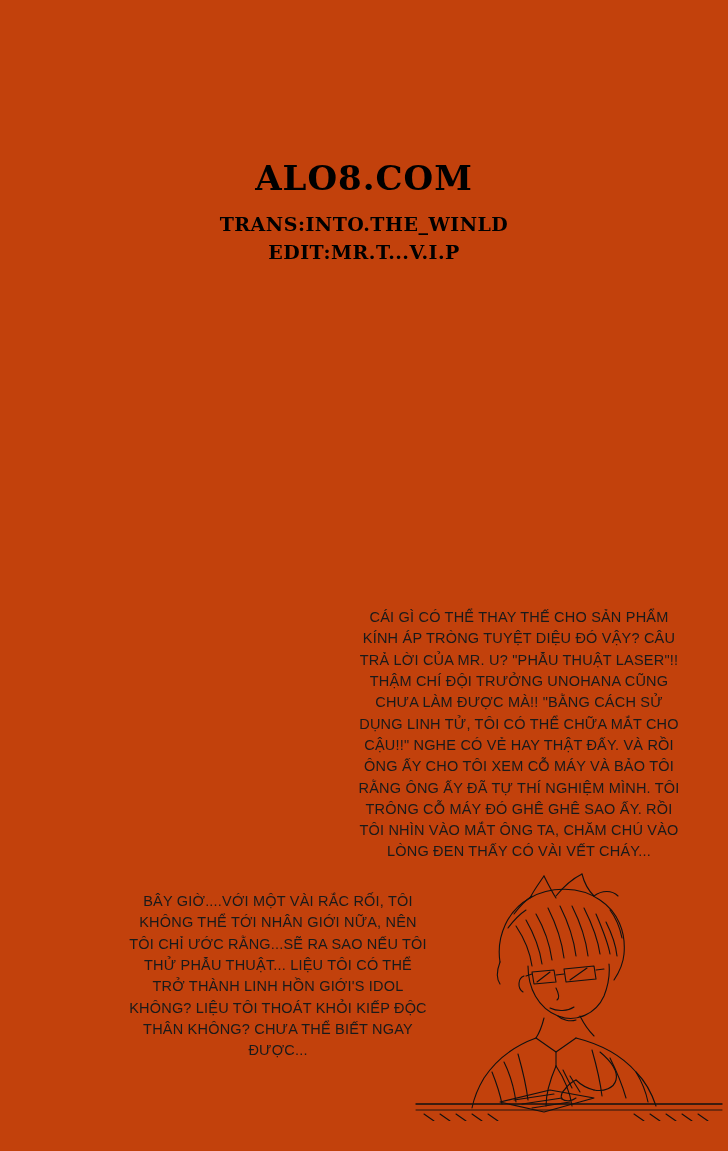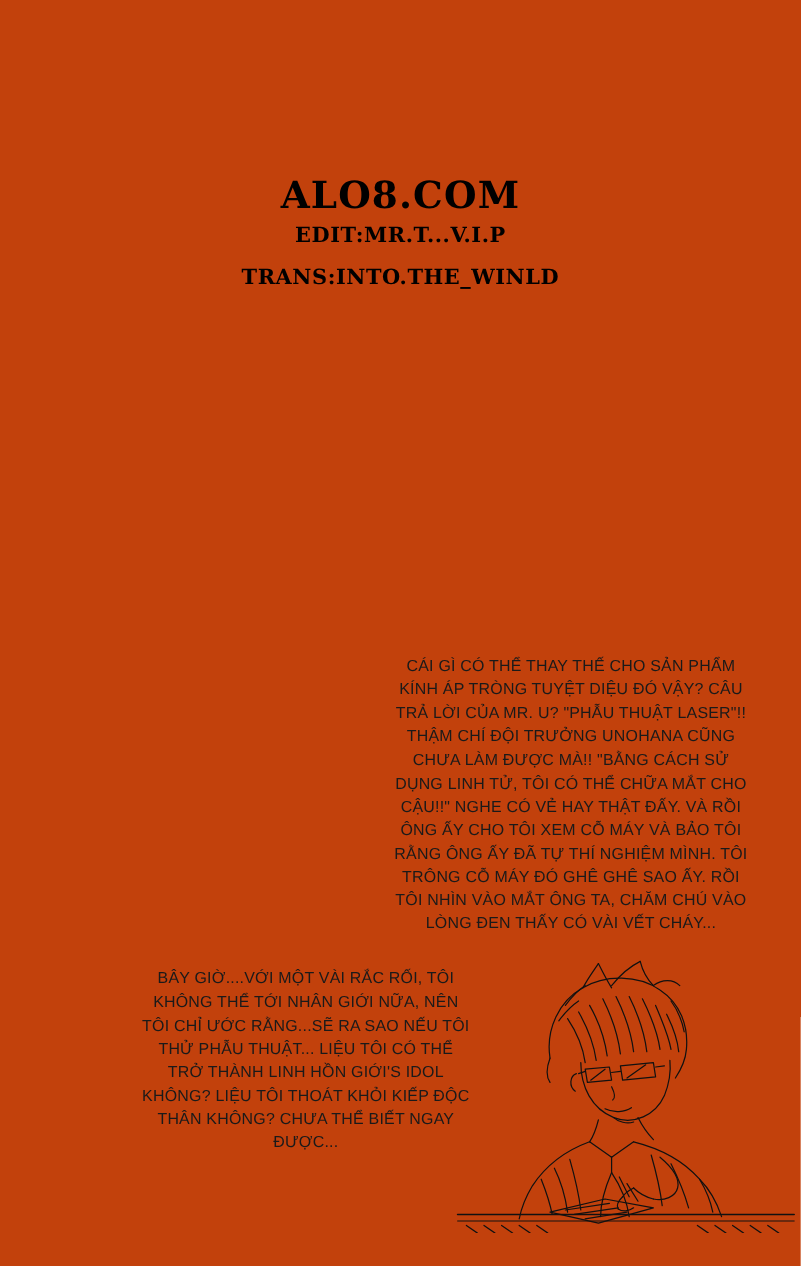--- a/index.html
+++ b/index.html
@@ -50,20 +50,21 @@
   .dialogue {
     position: absolute;
     font-family: "Liberation Sans", sans-serif;
     font-size: 14.5px;
     line-height: 1.47;
     letter-spacing: 0.2px;
     text-align: center;
     text-transform: uppercase;
     color: #1a1a1a;
     white-space: pre-line;
+    margin-top: 11px;
   }
   #dialogue-top {
     top: 596px;
     left: 352px;
     width: 334px;
   }
   #dialogue-faint {
     top: 820px;
     left: 352px;
     width: 334px;
@@ -104,22 +105,22 @@
     font-size: 33px;
   }
 </style>
 </head>
 <body>
 
 <div class="page">
 
   <div class="credits">
     <div class="site-title">ALO8.COM</div>
+    <div class="credit-line">TRANS:INTO.THE_WINLD</div>
     <div class="credit-line second">EDIT:MR.T...V.I.P</div>
-    <div class="credit-line">TRANS:INTO.THE_WINLD</div>
   </div>
 
   <div class="dialogue" id="dialogue-top">CÁI GÌ CÓ THỂ THAY THẾ CHO SẢN PHẨM KÍNH ÁP TRÒNG TUYỆT DIỆU ĐÓ VẬY? CÂU TRẢ LỜI CỦA MR. U? "PHẪU THUẬT LASER"!! THẬM CHÍ ĐỘI TRƯỞNG UNOHANA CŨNG CHƯA LÀM ĐƯỢC MÀ!! "BẰNG CÁCH SỬ DỤNG LINH TỬ, TÔI CÓ THỂ CHỮA MẮT CHO CẬU!!" NGHE CÓ VẺ HAY THẬT ĐẤY. VÀ RỒI ÔNG ẤY CHO TÔI XEM CỖ MÁY VÀ BẢO TÔI RẰNG ÔNG ẤY ĐÃ TỰ THÍ NGHIỆM MÌNH. TÔI TRÔNG CỖ MÁY ĐÓ GHÊ GHÊ SAO ẤY. RỒI TÔI NHÌN VÀO MẮT ÔNG TA, CHĂM CHÚ VÀO LÒNG ĐEN THẤY CÓ VÀI VẾT CHÁY...</div>
 
 
   <div class="dialogue" id="dialogue-bottom">BÂY GIỜ....VỚI MỘT VÀI RẮC RỐI, TÔI KHÔNG THỂ TỚI NHÂN GIỚI NỮA, NÊN TÔI CHỈ ƯỚC RẰNG...SẼ RA SAO NẾU TÔI THỬ PHẪU THUẬT... LIỆU TÔI CÓ THỂ TRỞ THÀNH LINH HỒN GIỚI'S IDOL KHÔNG? LIỆU TÔI THOÁT KHỎI KIẾP ĐỘC THÂN KHÔNG? CHƯA THỂ BIẾT NGAY ĐƯỢC...</div>
 
   <div class="art">
     <svg viewBox="0 0 324 255" xmlns="http://www.w3.org/2000/svg">
       <g fill="none" stroke="#111111" stroke-width="1.1" stroke-linecap="round" stroke-linejoin="round">

